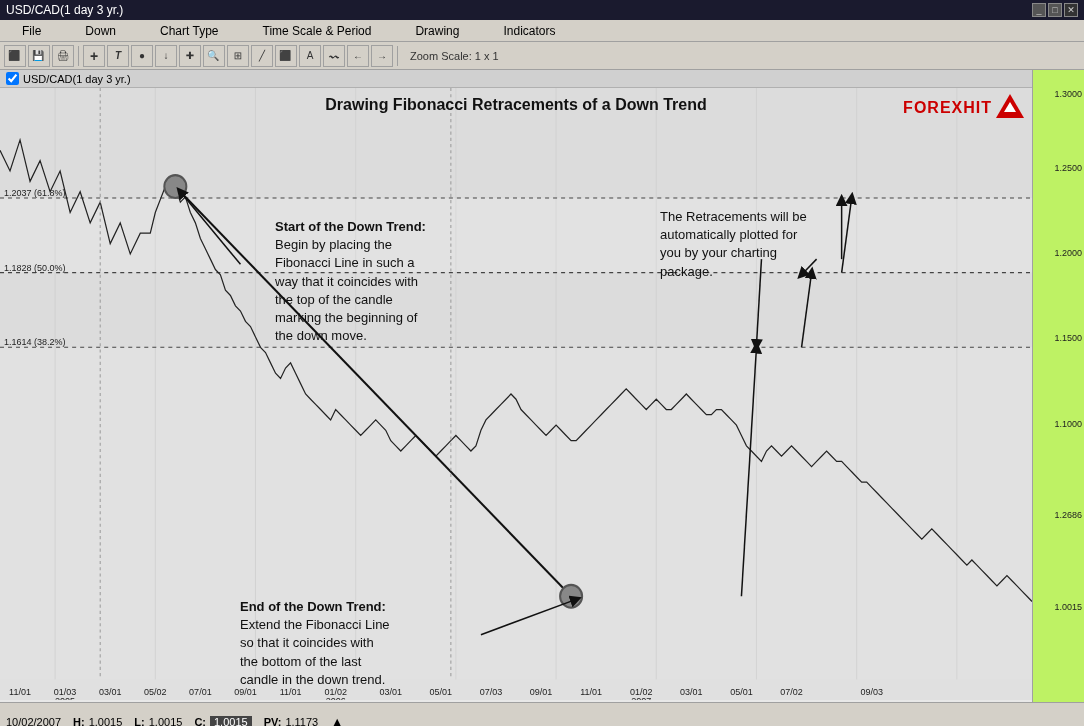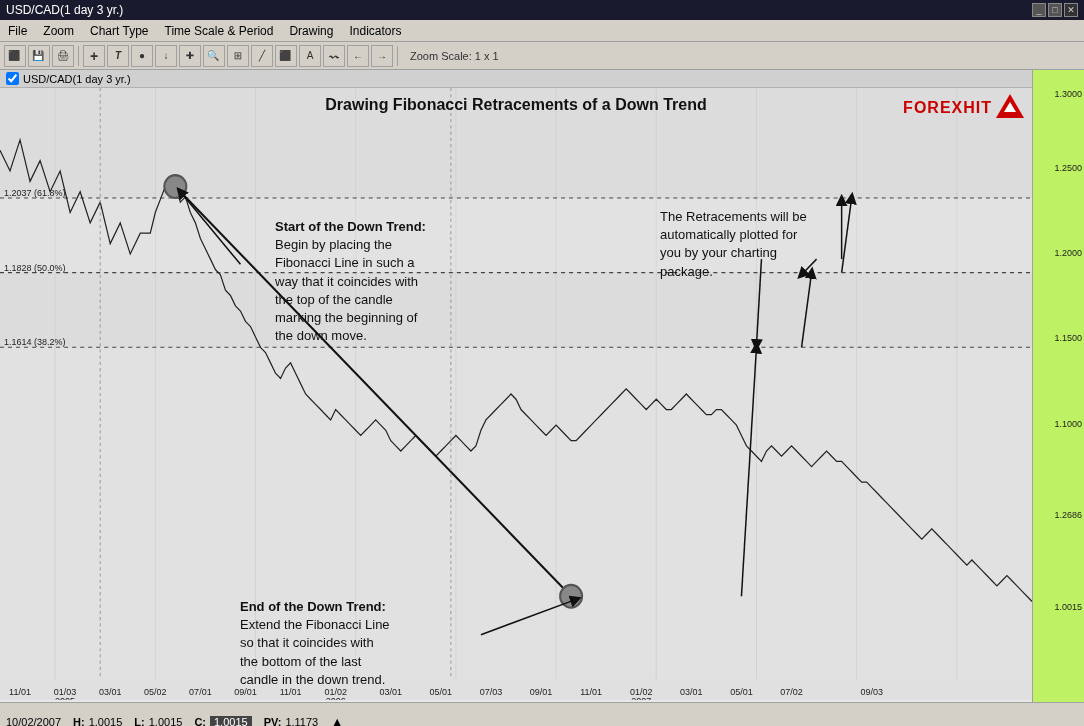--- a/index.html
+++ b/index.html
@@ -19,21 +19,21 @@
 
     #menu-bar {
       background: #d4d0c8;
       display: flex;
       align-items: center;
       height: 22px;
       font-size: 12px;
       border-bottom: 1px solid #a0a0a0;
     }
     .menu-item {
-      padding: 2px 8px;
+      padding: 2px 22px;
       cursor: pointer;
       height: 100%;
       display: flex; align-items: center;
     }
 
     #toolbar {
       background: #d4d0c8;
       display: flex;
       align-items: center;
       height: 28px;
@@ -185,21 +185,21 @@
   </div>
   <div style="display:flex;gap:2px;">
     <div style="width:14px;height:14px;background:#555;border:1px solid #888;cursor:pointer;display:flex;align-items:center;justify-content:center;font-size:9px;color:#ccc;">_</div>
     <div style="width:14px;height:14px;background:#555;border:1px solid #888;cursor:pointer;display:flex;align-items:center;justify-content:center;font-size:9px;color:#ccc;">□</div>
     <div style="width:14px;height:14px;background:#333;border:1px solid #888;cursor:pointer;display:flex;align-items:center;justify-content:center;font-size:9px;color:#ccc;">✕</div>
   </div>
 </div>
 
 <div id="menu-bar">
   <div class="menu-item">File</div>
-  <div class="menu-item">Zoom</div>
+  <div class="menu-item">Down</div>
   <div class="menu-item">Chart Type</div>
   <div class="menu-item">Time Scale &amp; Period</div>
   <div class="menu-item">Drawing</div>
   <div class="menu-item">Indicators</div>
 </div>
 
 <div id="toolbar">
   <div class="tool-btn">⬛</div>
   <div class="tool-btn">💾</div>
   <div class="tool-btn">🖨</div>

